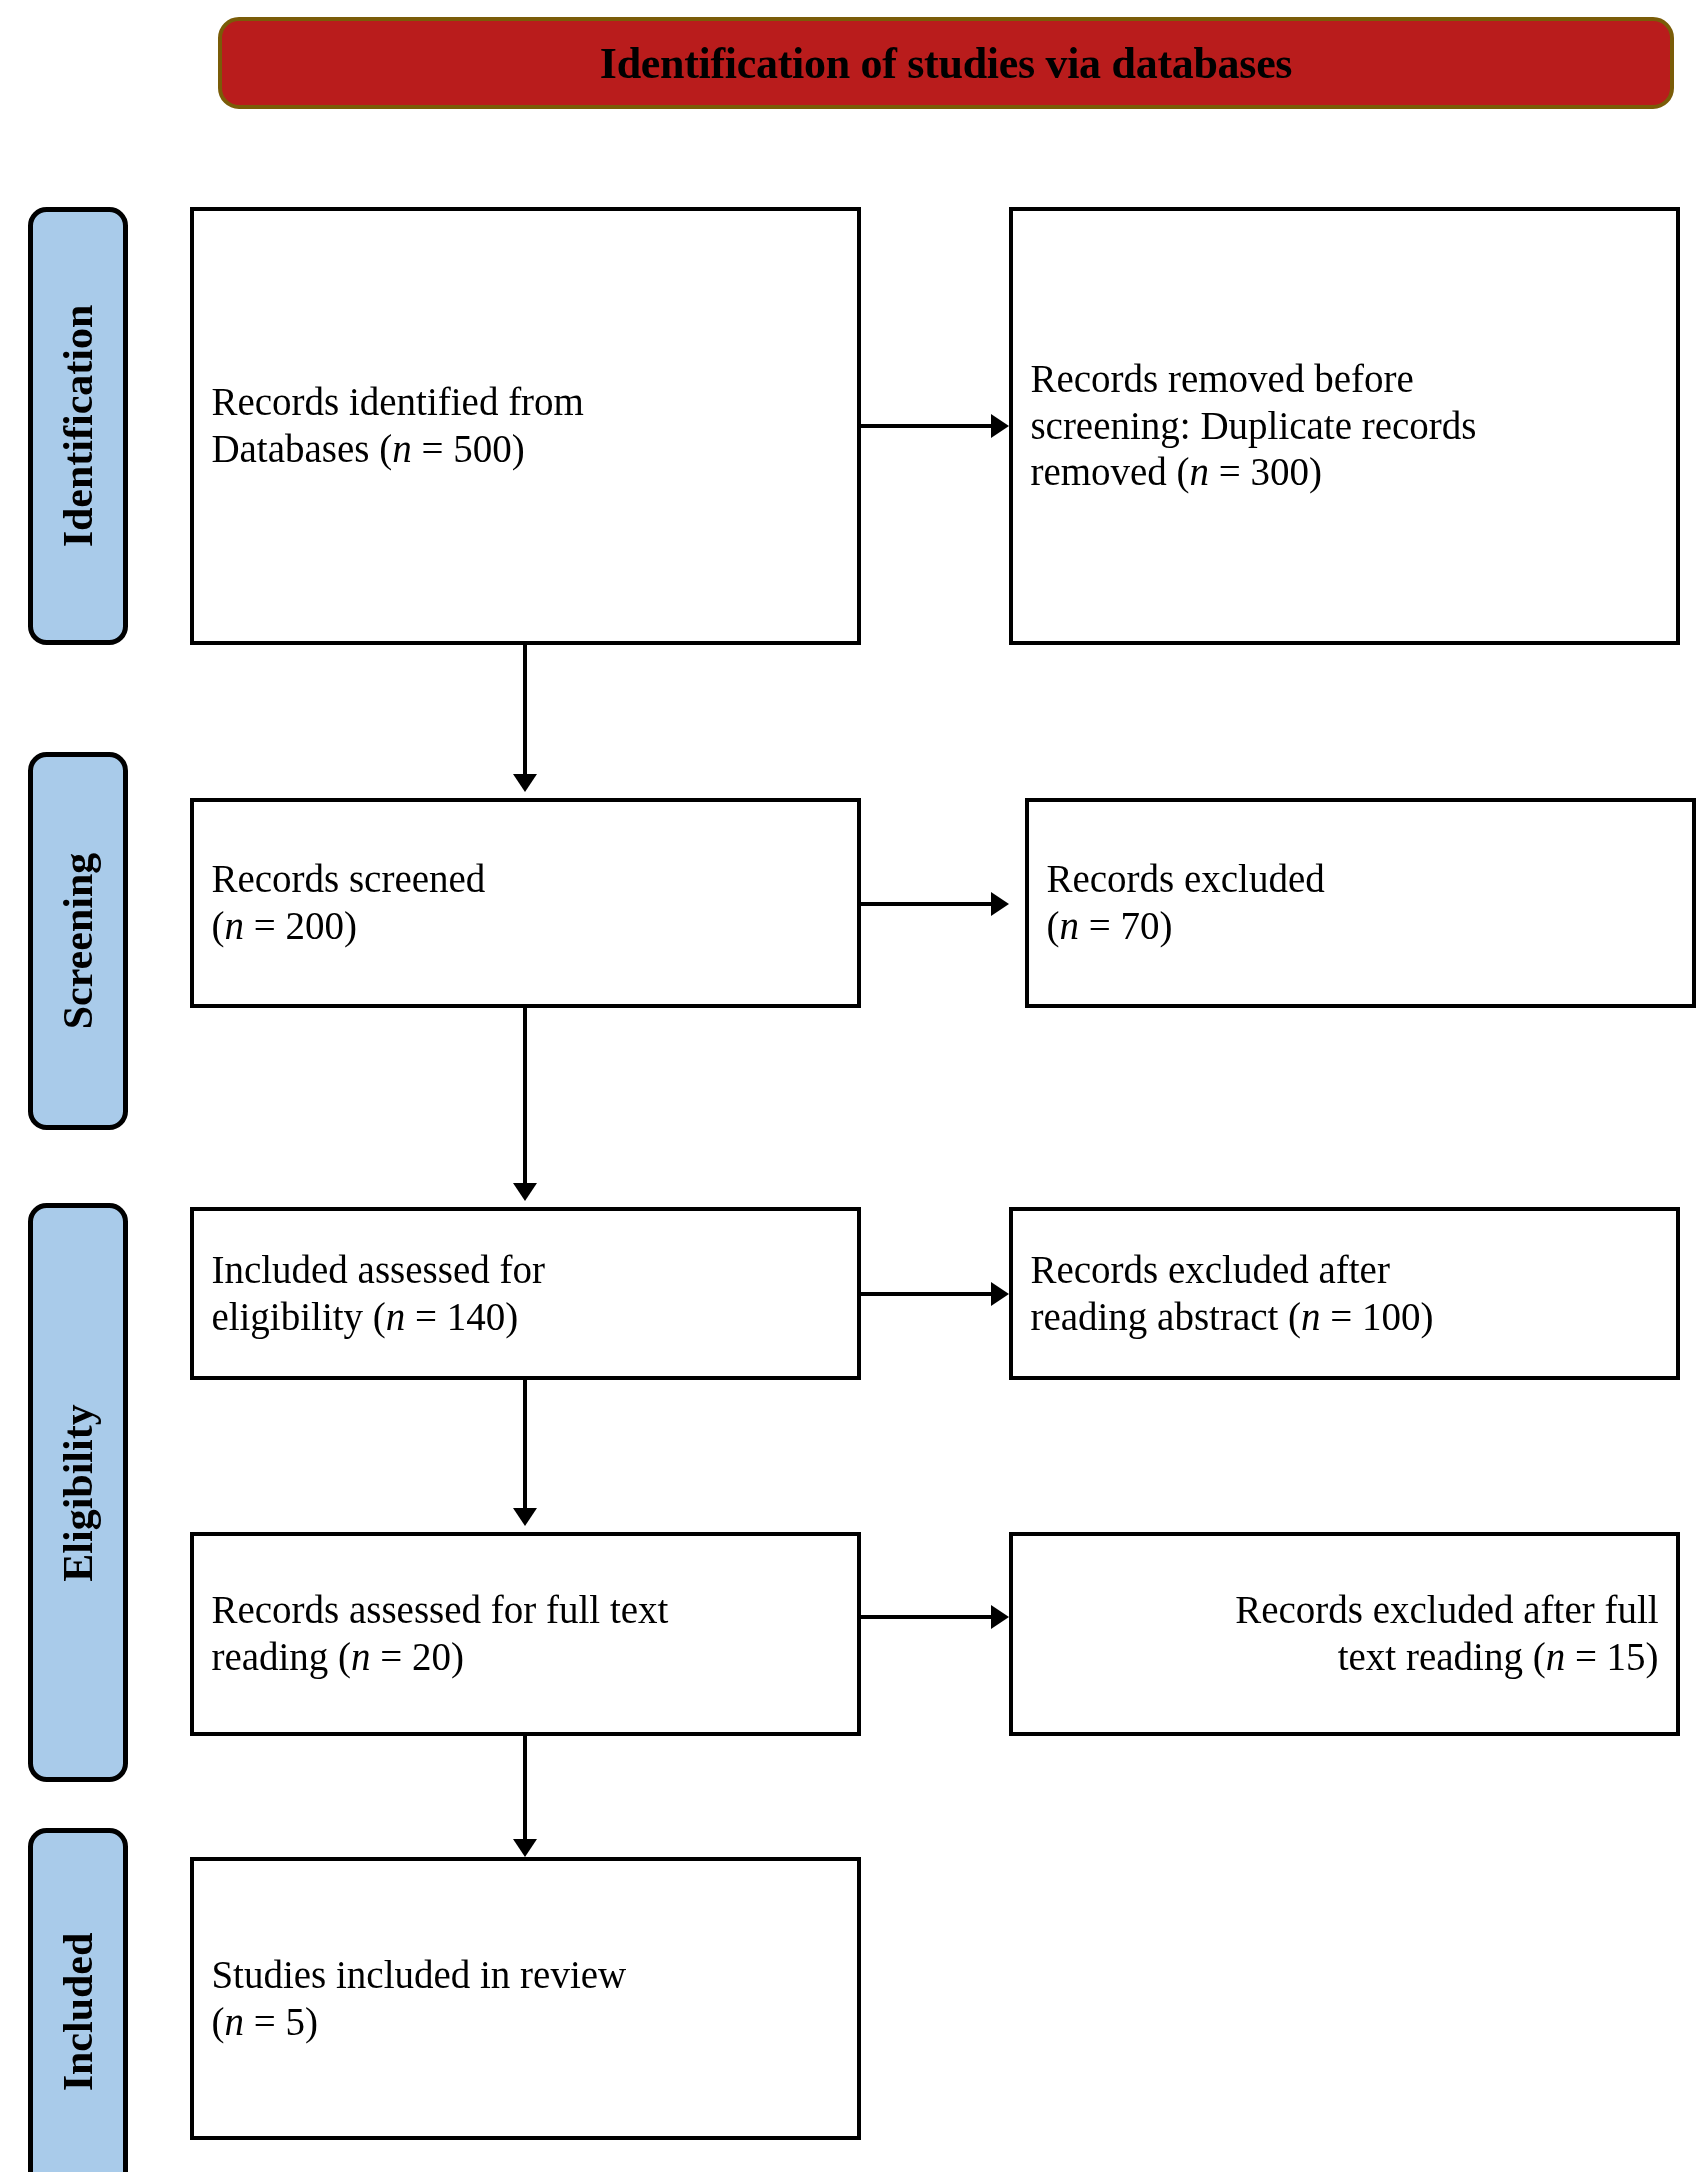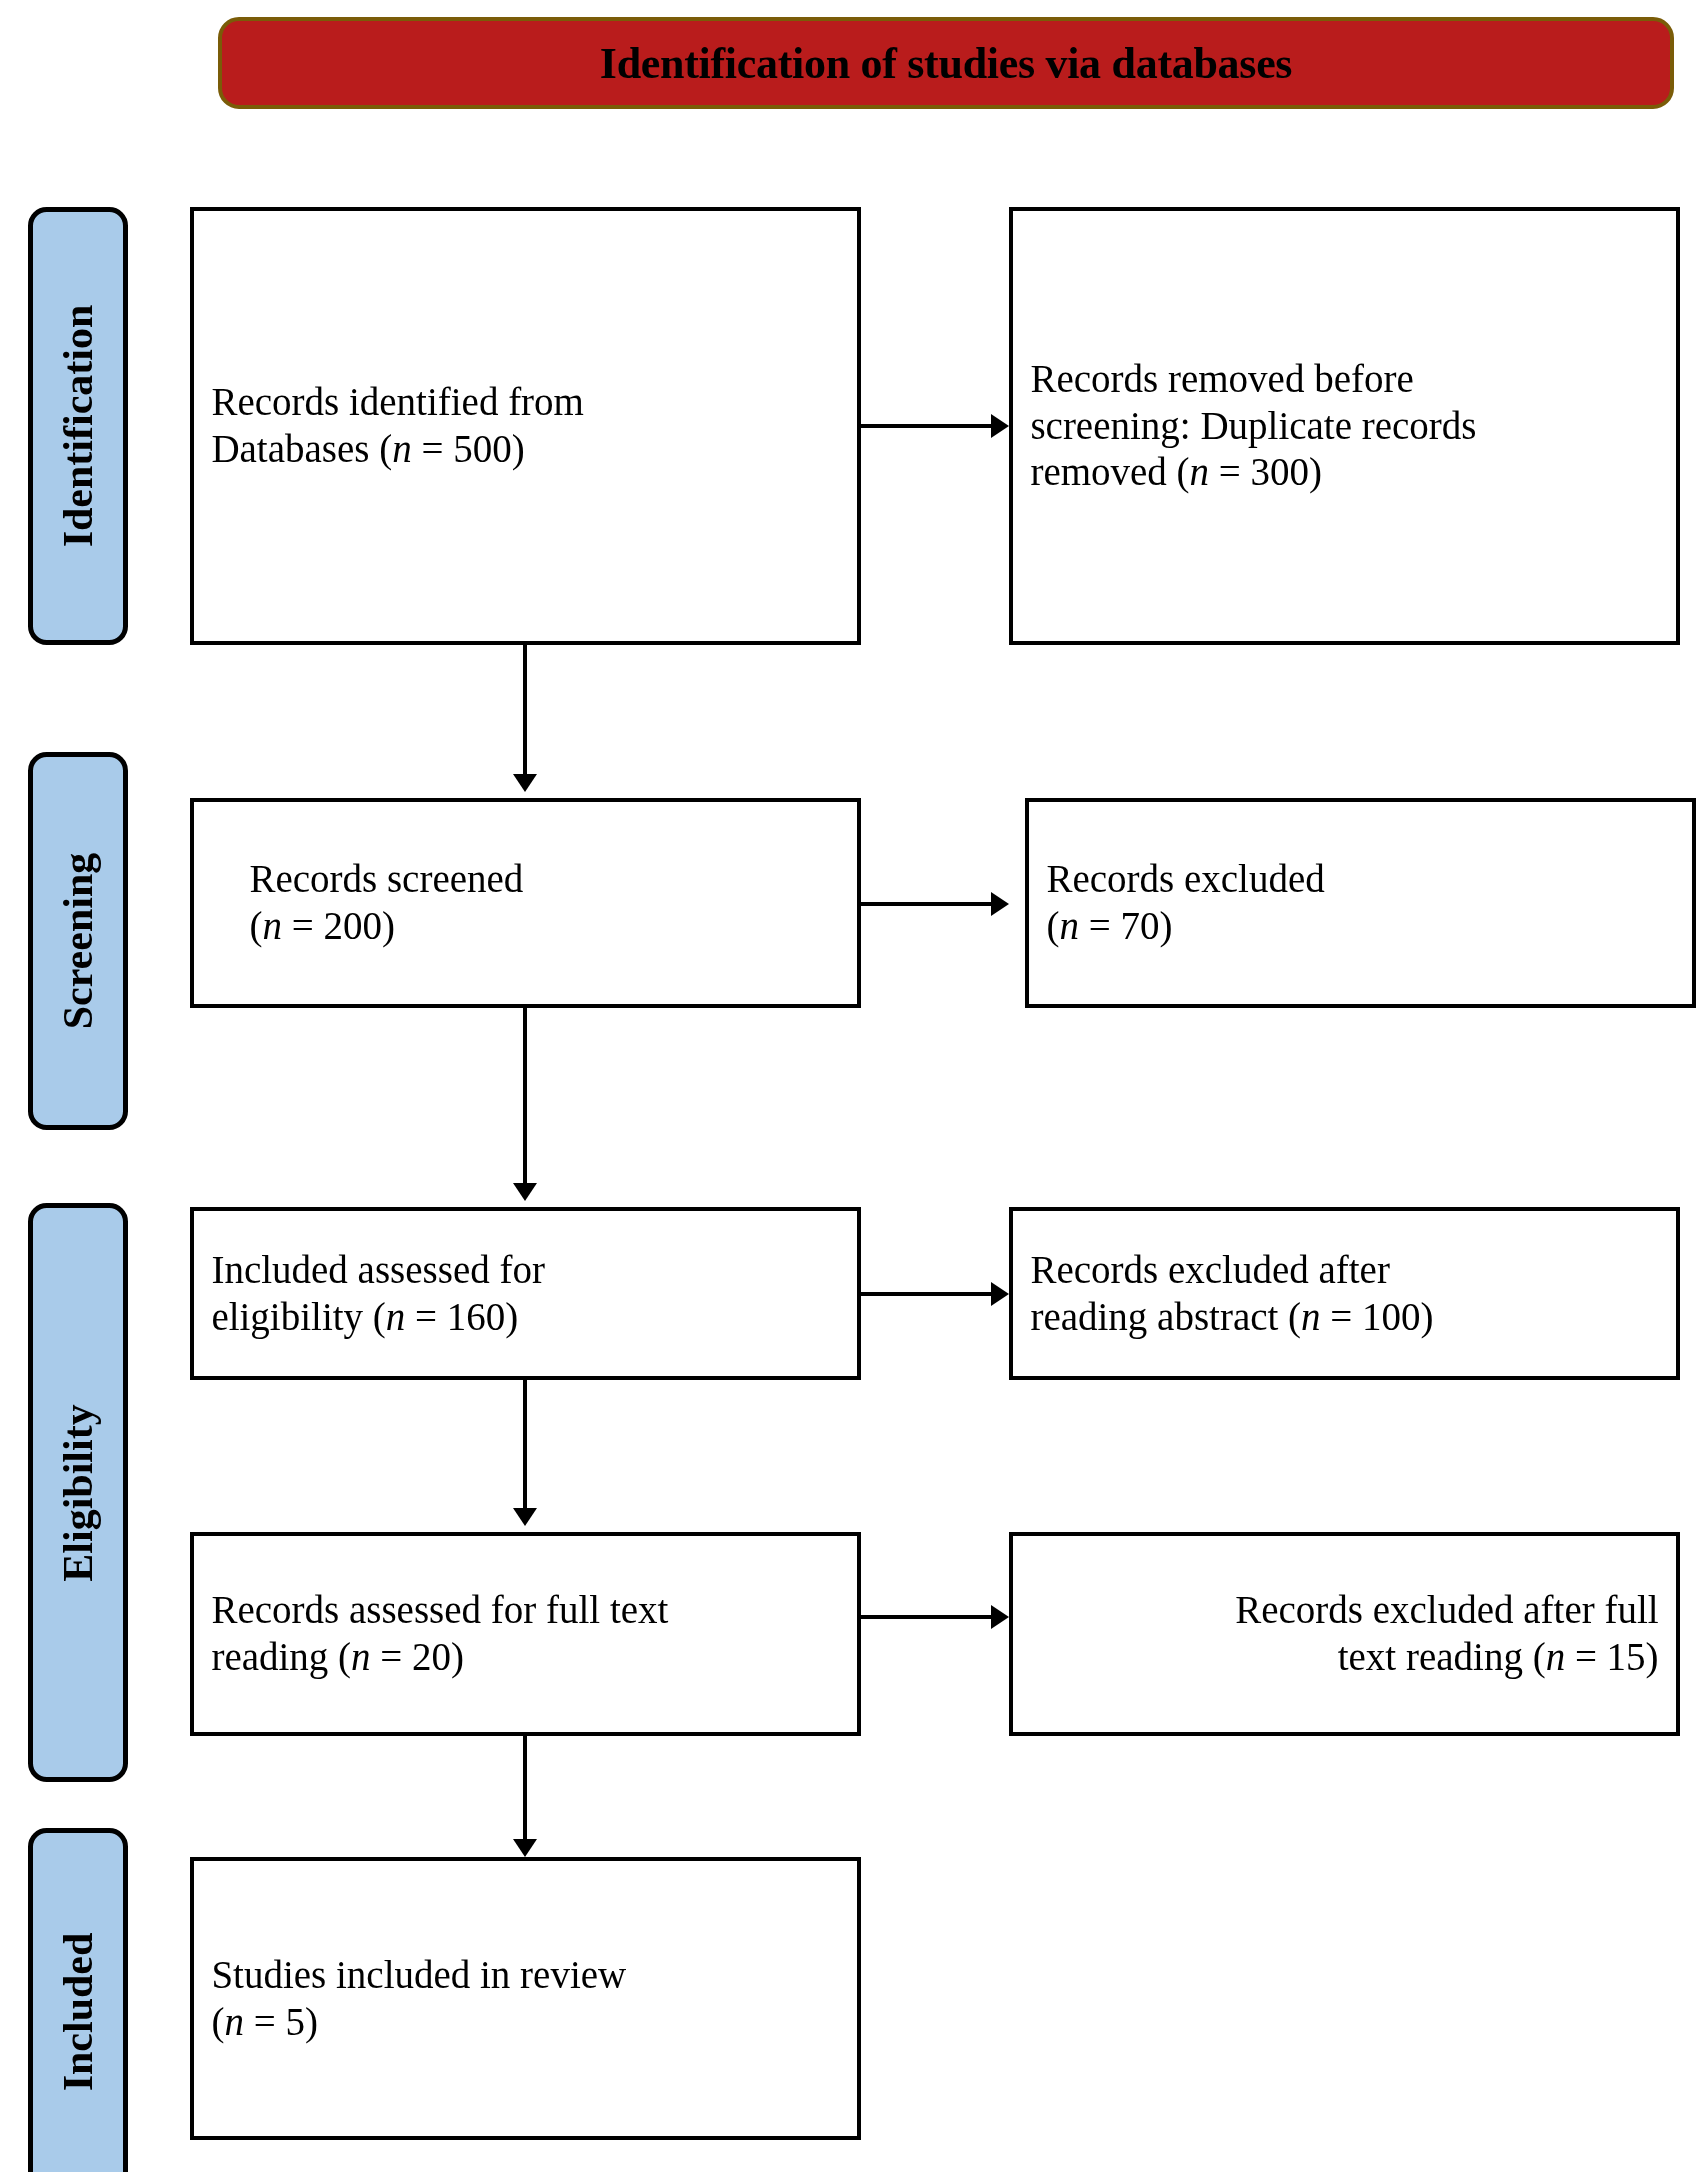--- a/index.html
+++ b/index.html
@@ -110,21 +110,21 @@
     <div><span>removed (</span><i>n</i><span> = 300)</span></div>
   </div>
 </div>
 
 <div class="conn conn-h" style="left:861px;top:424px;width:130px;"></div>
 <div class="arrow-right" style="left:991px;top:414px;"></div>
 
 <div class="conn conn-v" style="left:523px;top:645px;height:129px;"></div>
 <div class="arrow-down" style="left:513px;top:774px;"></div>
 
-<div class="node" style="left:190px;top:798px;width:671px;height:210px;padding-left:38px;">
+<div class="node" style="left:190px;top:798px;width:671px;height:210px;">
   <div class="node-text">
     <div>Records screened</div>
     <div><span>(</span><i>n</i><span> = 200)</span></div>
   </div>
 </div>
 
 <div class="node" style="left:1025px;top:798px;width:671px;height:210px;">
   <div class="node-text">
     <div>Records excluded</div>
     <div><span>(</span><i>n</i><span> = 70)</span></div>
@@ -133,21 +133,21 @@
 
 <div class="conn conn-h" style="left:861px;top:902px;width:130px;"></div>
 <div class="arrow-right" style="left:991px;top:892px;"></div>
 
 <div class="conn conn-v" style="left:523px;top:1008px;height:175px;"></div>
 <div class="arrow-down" style="left:513px;top:1183px;"></div>
 
 <div class="node" style="left:190px;top:1207px;width:671px;height:173px;">
   <div class="node-text">
     <div>Included assessed for</div>
-    <div><span>eligibility (</span><i>n</i><span> = 160)</span></div>
+    <div><span>eligibility (</span><i>n</i><span> = 140)</span></div>
   </div>
 </div>
 
 <div class="node" style="left:1009px;top:1207px;width:671px;height:173px;align-items:center;">
   <div class="node-text">
     <div>Records excluded after</div>
     <div><span>reading abstract (</span><i>n</i><span> = 100)</span></div>
   </div>
 </div>
 

